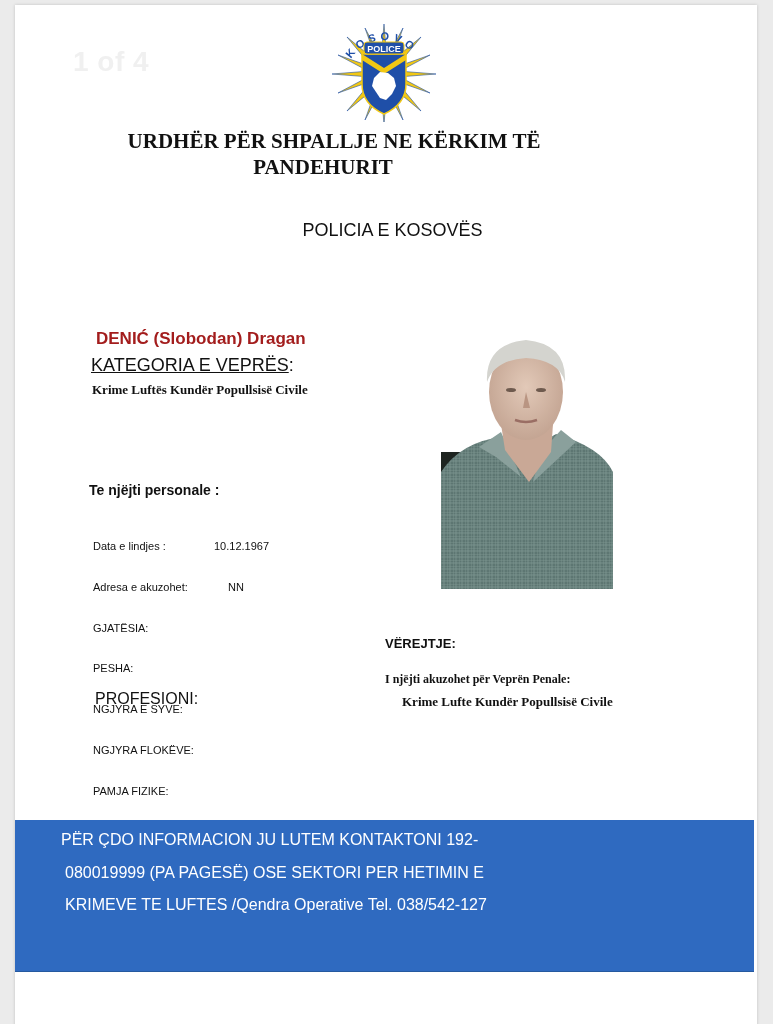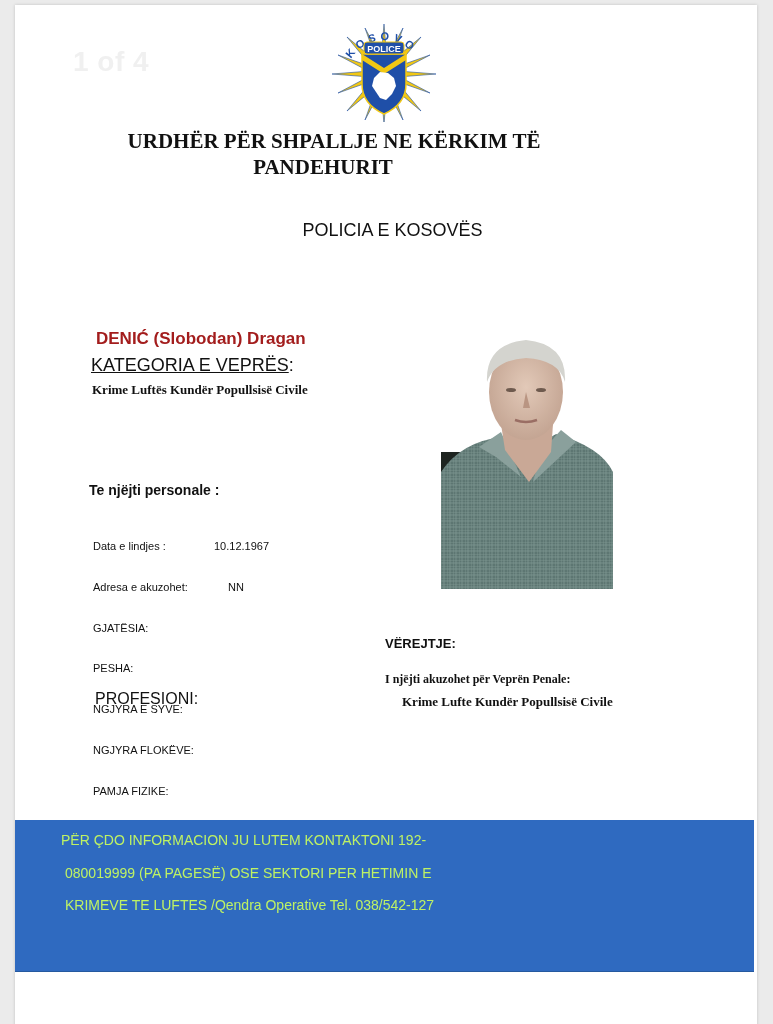--- a/index.html
+++ b/index.html
@@ -155,23 +155,23 @@
       top: 820px;
       width: 739px;
       height: 151px;
       background: #2f6ac0;
       border-bottom: 1px solid #25599f;
     }
     .contact-text {
       position: absolute;
       left: 46px;
       top: 4px;
-      font-size: 14px;
+      font-size: 16px;
       line-height: 32.5px;
-      color: #bef264;
+      color: #ffffff;
       white-space: nowrap;
     }
     .contact-text span { display: block; }
     .contact-text .c2, .contact-text .c3 { padding-left: 4px; }
   </style>
 </head>
 <body>
 
 <div class="page"></div>
 

